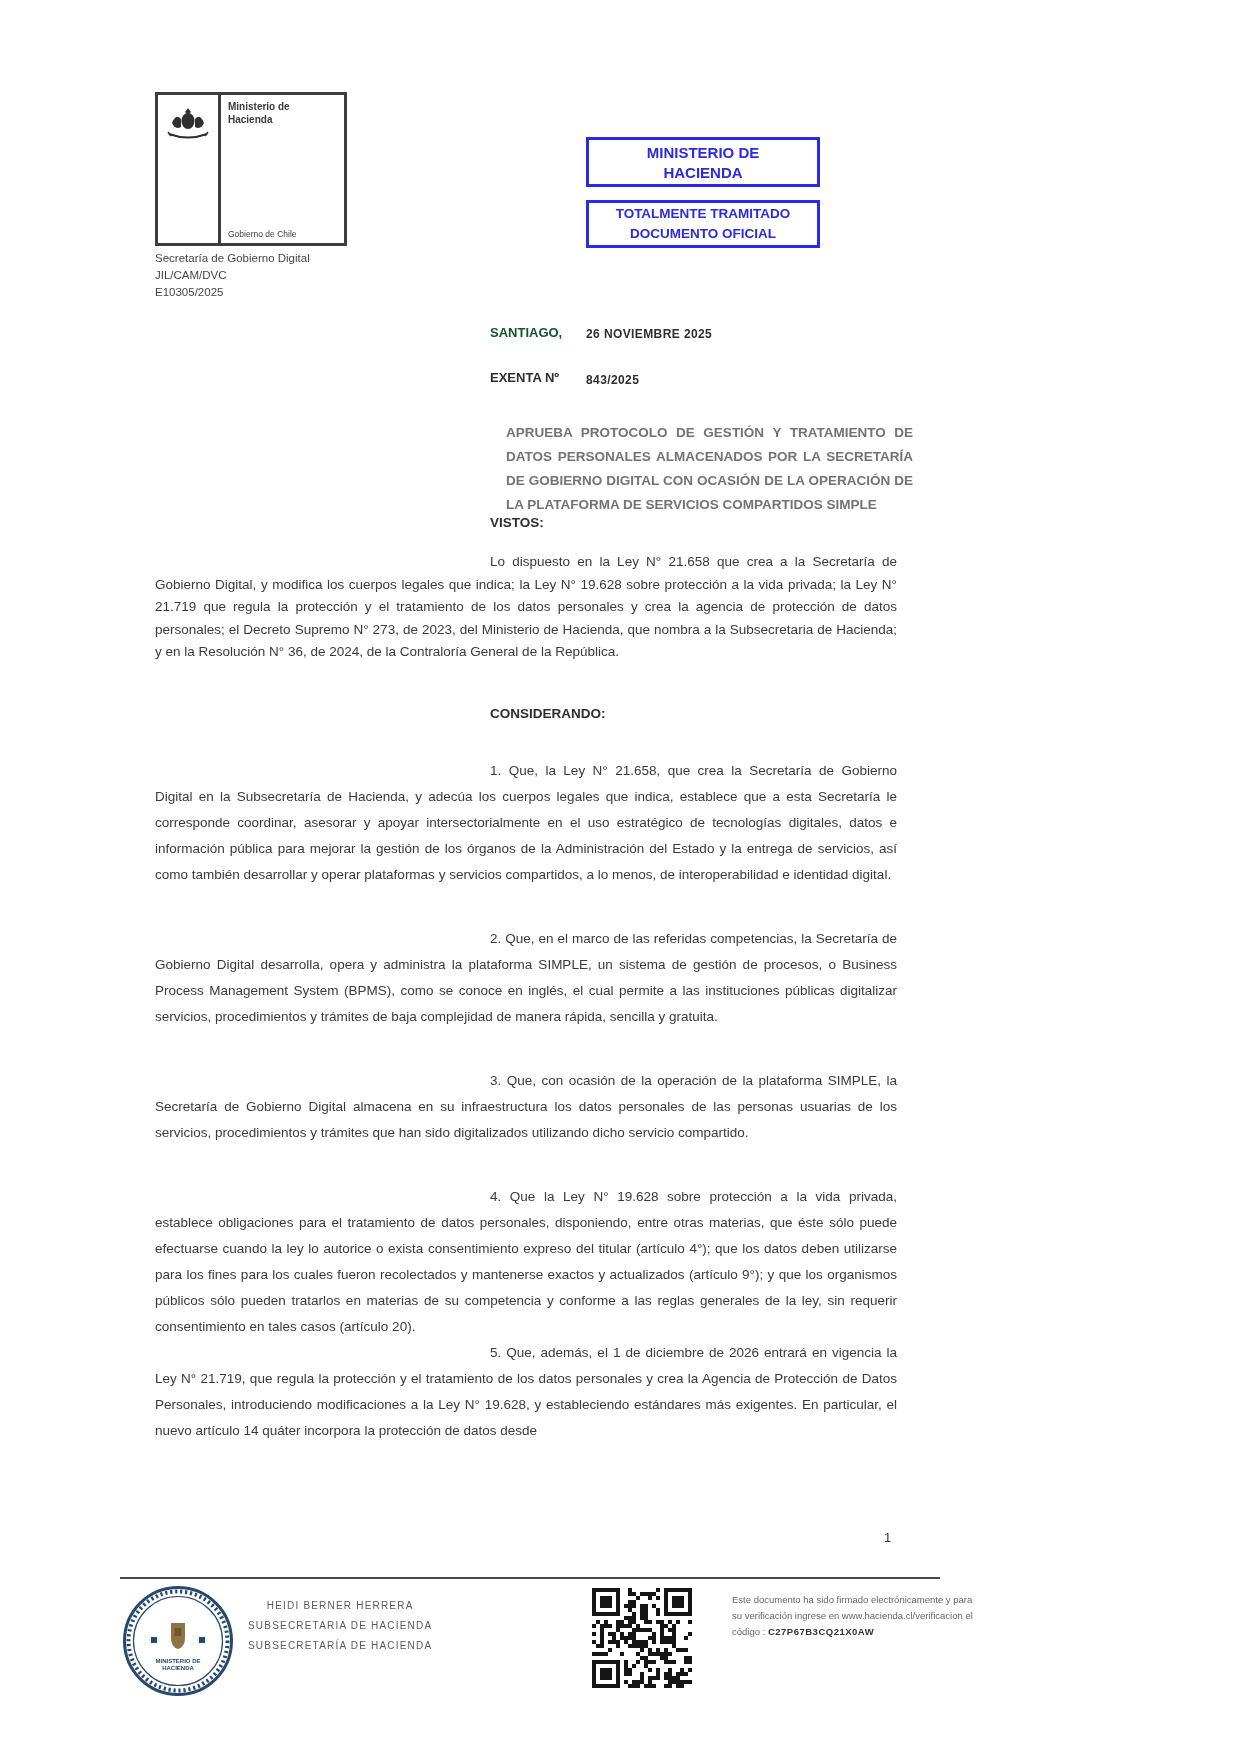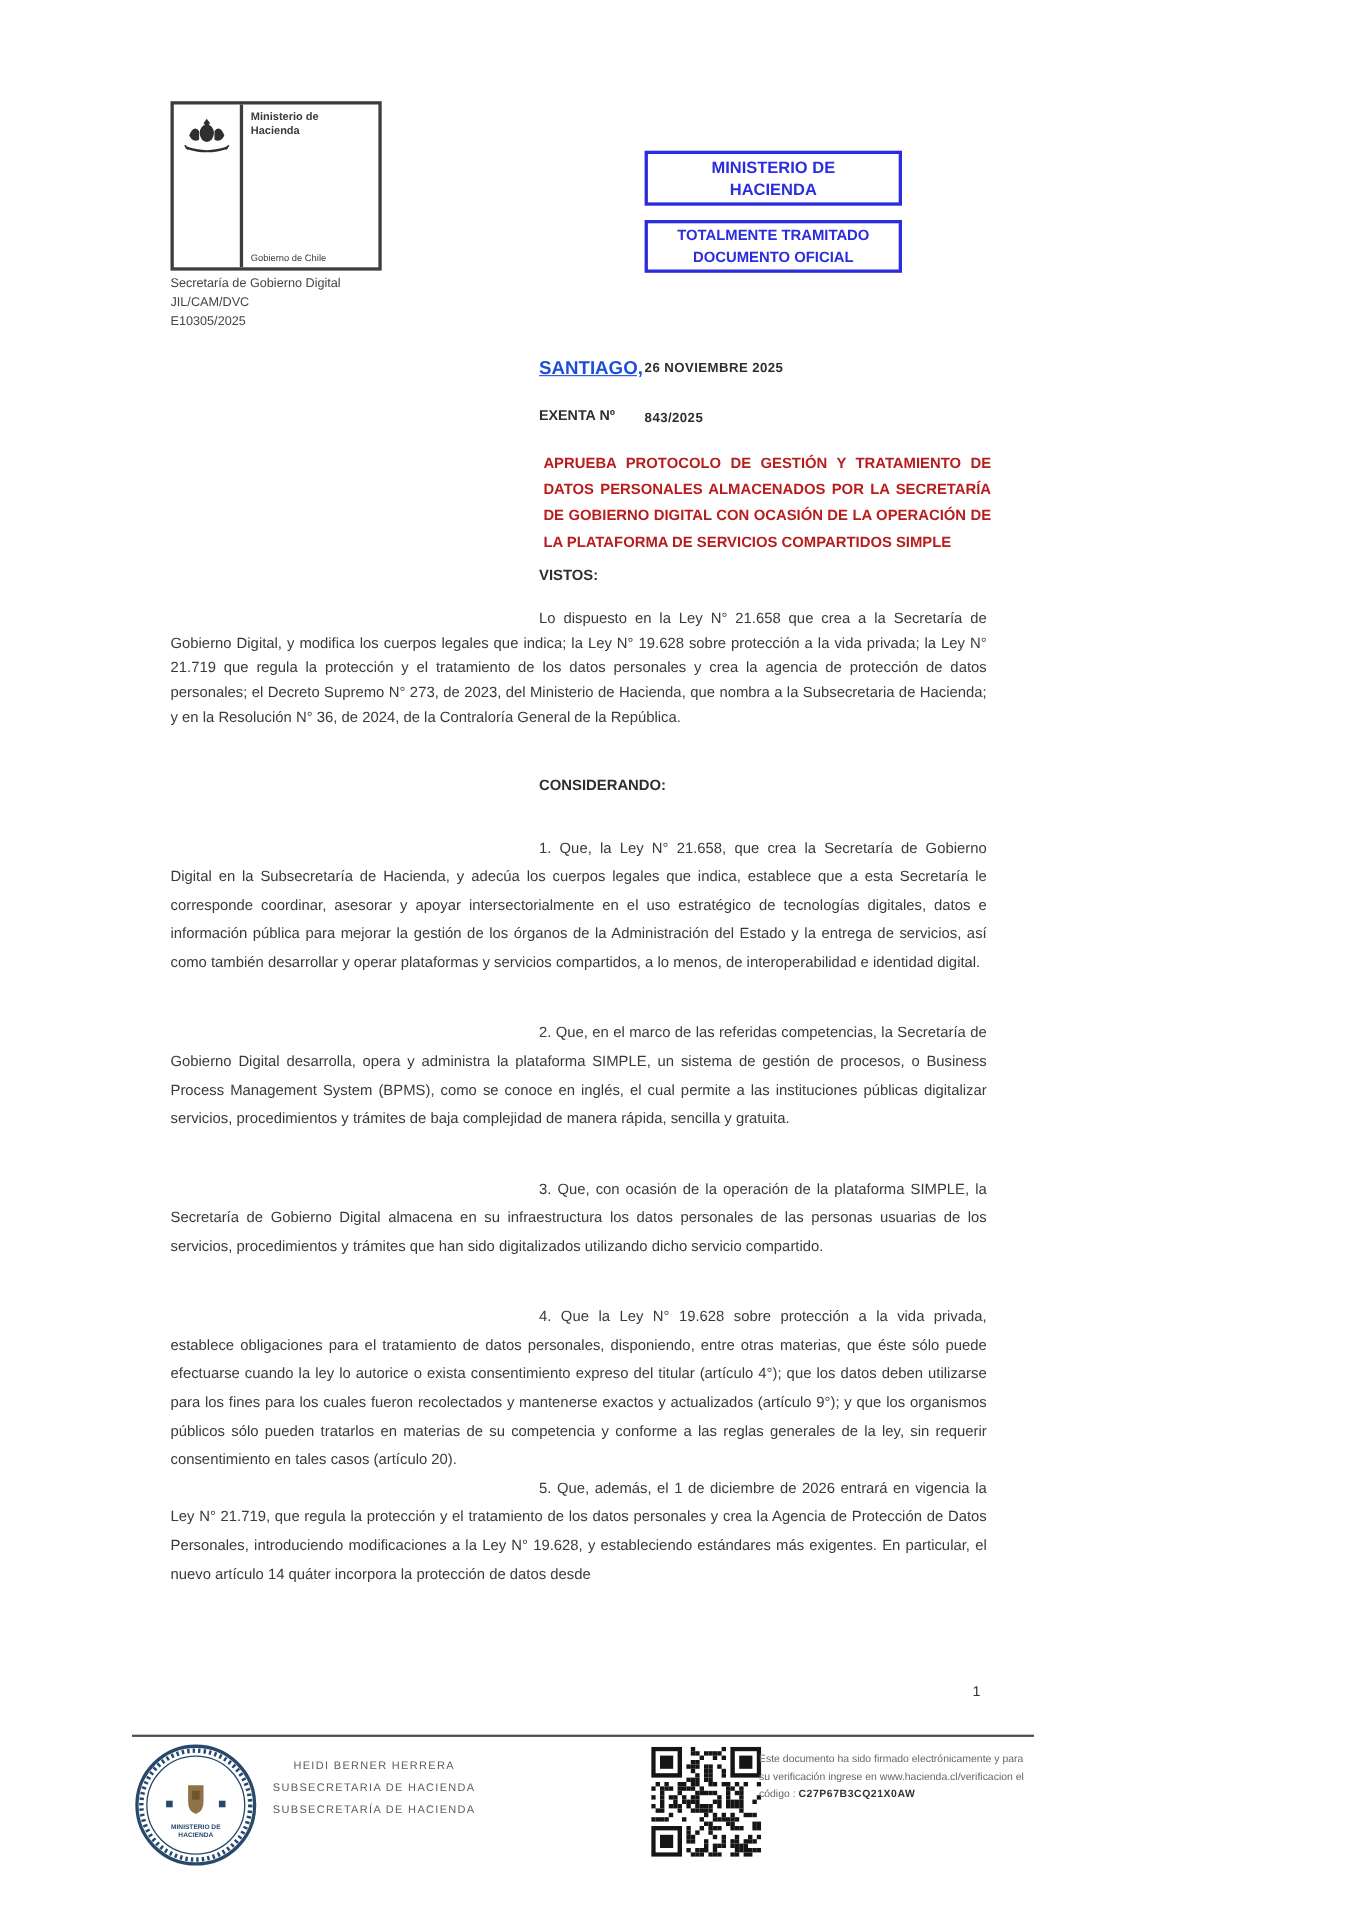--- a/index.html
+++ b/index.html
@@ -20,26 +20,26 @@
   .sender{left:155px;top:250px;font-size:11.5px;color:#444;line-height:17px;}
 
   
   .stamp{left:586px;top:137px;width:234px;color:#2b2bdf;text-align:center;}
   .stamp-box{border:3px solid #2b2bdf;box-sizing:border-box;}
   .stamp-ministry{height:50px;font-size:15px;font-weight:bold;line-height:1.3;padding-top:3px;white-space:pre-line;}
   .stamp-date{height:50px;margin-top:6px;font-size:21px;font-weight:bold;letter-spacing:1px;display:flex;align-items:center;justify-content:center;}
   .stamp-status{margin-top:13px;font-size:13.5px;font-weight:bold;line-height:1.45;padding:1px 16px 2px;}
 
   
-  .city-label{left:490px;top:325px;font-size:17px;font-weight:bold;color:#1d4ed8;text-decoration:underline;}
+  .city-label{left:490px;top:325px;font-size:13px;font-weight:bold;color:#14532d;}
   .city-date{left:586px;top:327px;font-size:12px;font-weight:bold;color:#2e2e2e;letter-spacing:.4px;}
   .exenta-label{left:490px;top:370px;font-size:13px;font-weight:bold;color:#2e2e2e;}
   .exenta-value{left:586px;top:373px;font-size:12px;font-weight:bold;color:#2e2e2e;letter-spacing:.4px;}
-  .subject{left:490px;top:405px;width:407px;font-size:13.5px;font-weight:bold;color:#b91c1c;
-    text-align:justify;line-height:24px;margin:4px;}
+  .subject{left:490px;top:405px;width:407px;font-size:13.5px;font-weight:bold;color:#737373;
+    text-align:justify;line-height:24px;margin:16px;}
 
   .section-heading{font-size:13.5px;font-weight:bold;color:#2e2e2e;}
   .vistos-heading{left:490px;top:515px;}
   .vistos-body{left:155px;top:551px;width:742px;font-size:13.5px;color:#3a3a3a;
     text-align:justify;line-height:22.5px;text-indent:335px;margin:0;}
   .considerando-heading{left:490px;top:706px;text-align:right;}
 
   .considerando-body{left:155px;top:746px;width:742px;margin-top:12px;}
   .considerando-body p{
     font-size:13.5px;color:#3a3a3a;text-align:justify;line-height:26px;
@@ -47,21 +47,21 @@
   }
   .considerando-body p.tight{margin-bottom:0;}
 
   .page-number{left:884px;top:1530px;font-size:13px;color:#333;}
 
   
   .footer-rule{left:120px;top:1577px;width:820px;height:2px;background:#4a4a4a;}
   .seal{left:122px;top:1585px;width:112px;height:112px;}
   .signer{left:248px;top:1596px;font-size:10px;color:#5a5a5a;line-height:20px;letter-spacing:1.2px;font-weight:normal;text-align:center;}
   .qr{left:592px;top:1588px;width:100px;height:100px;}
-  .verify{left:690px;top:1592px;width:250px;font-size:9.5px;color:#666;line-height:16px;}
+  .verify{left:732px;top:1592px;width:250px;font-size:9.5px;color:#666;line-height:16px;}
   .verify .code{font-weight:bold;color:#333;letter-spacing:.5px;}
 </style>
 </head>
 <body>
 
 <div class="abs logo-box">
   <div class="logo-left">
     <svg width="44" height="36" viewBox="0 0 44 34">
       <g fill="#2f2f2f">
         <path d="M19 4 L22 0 L25 4 L22 7 Z"></path>

